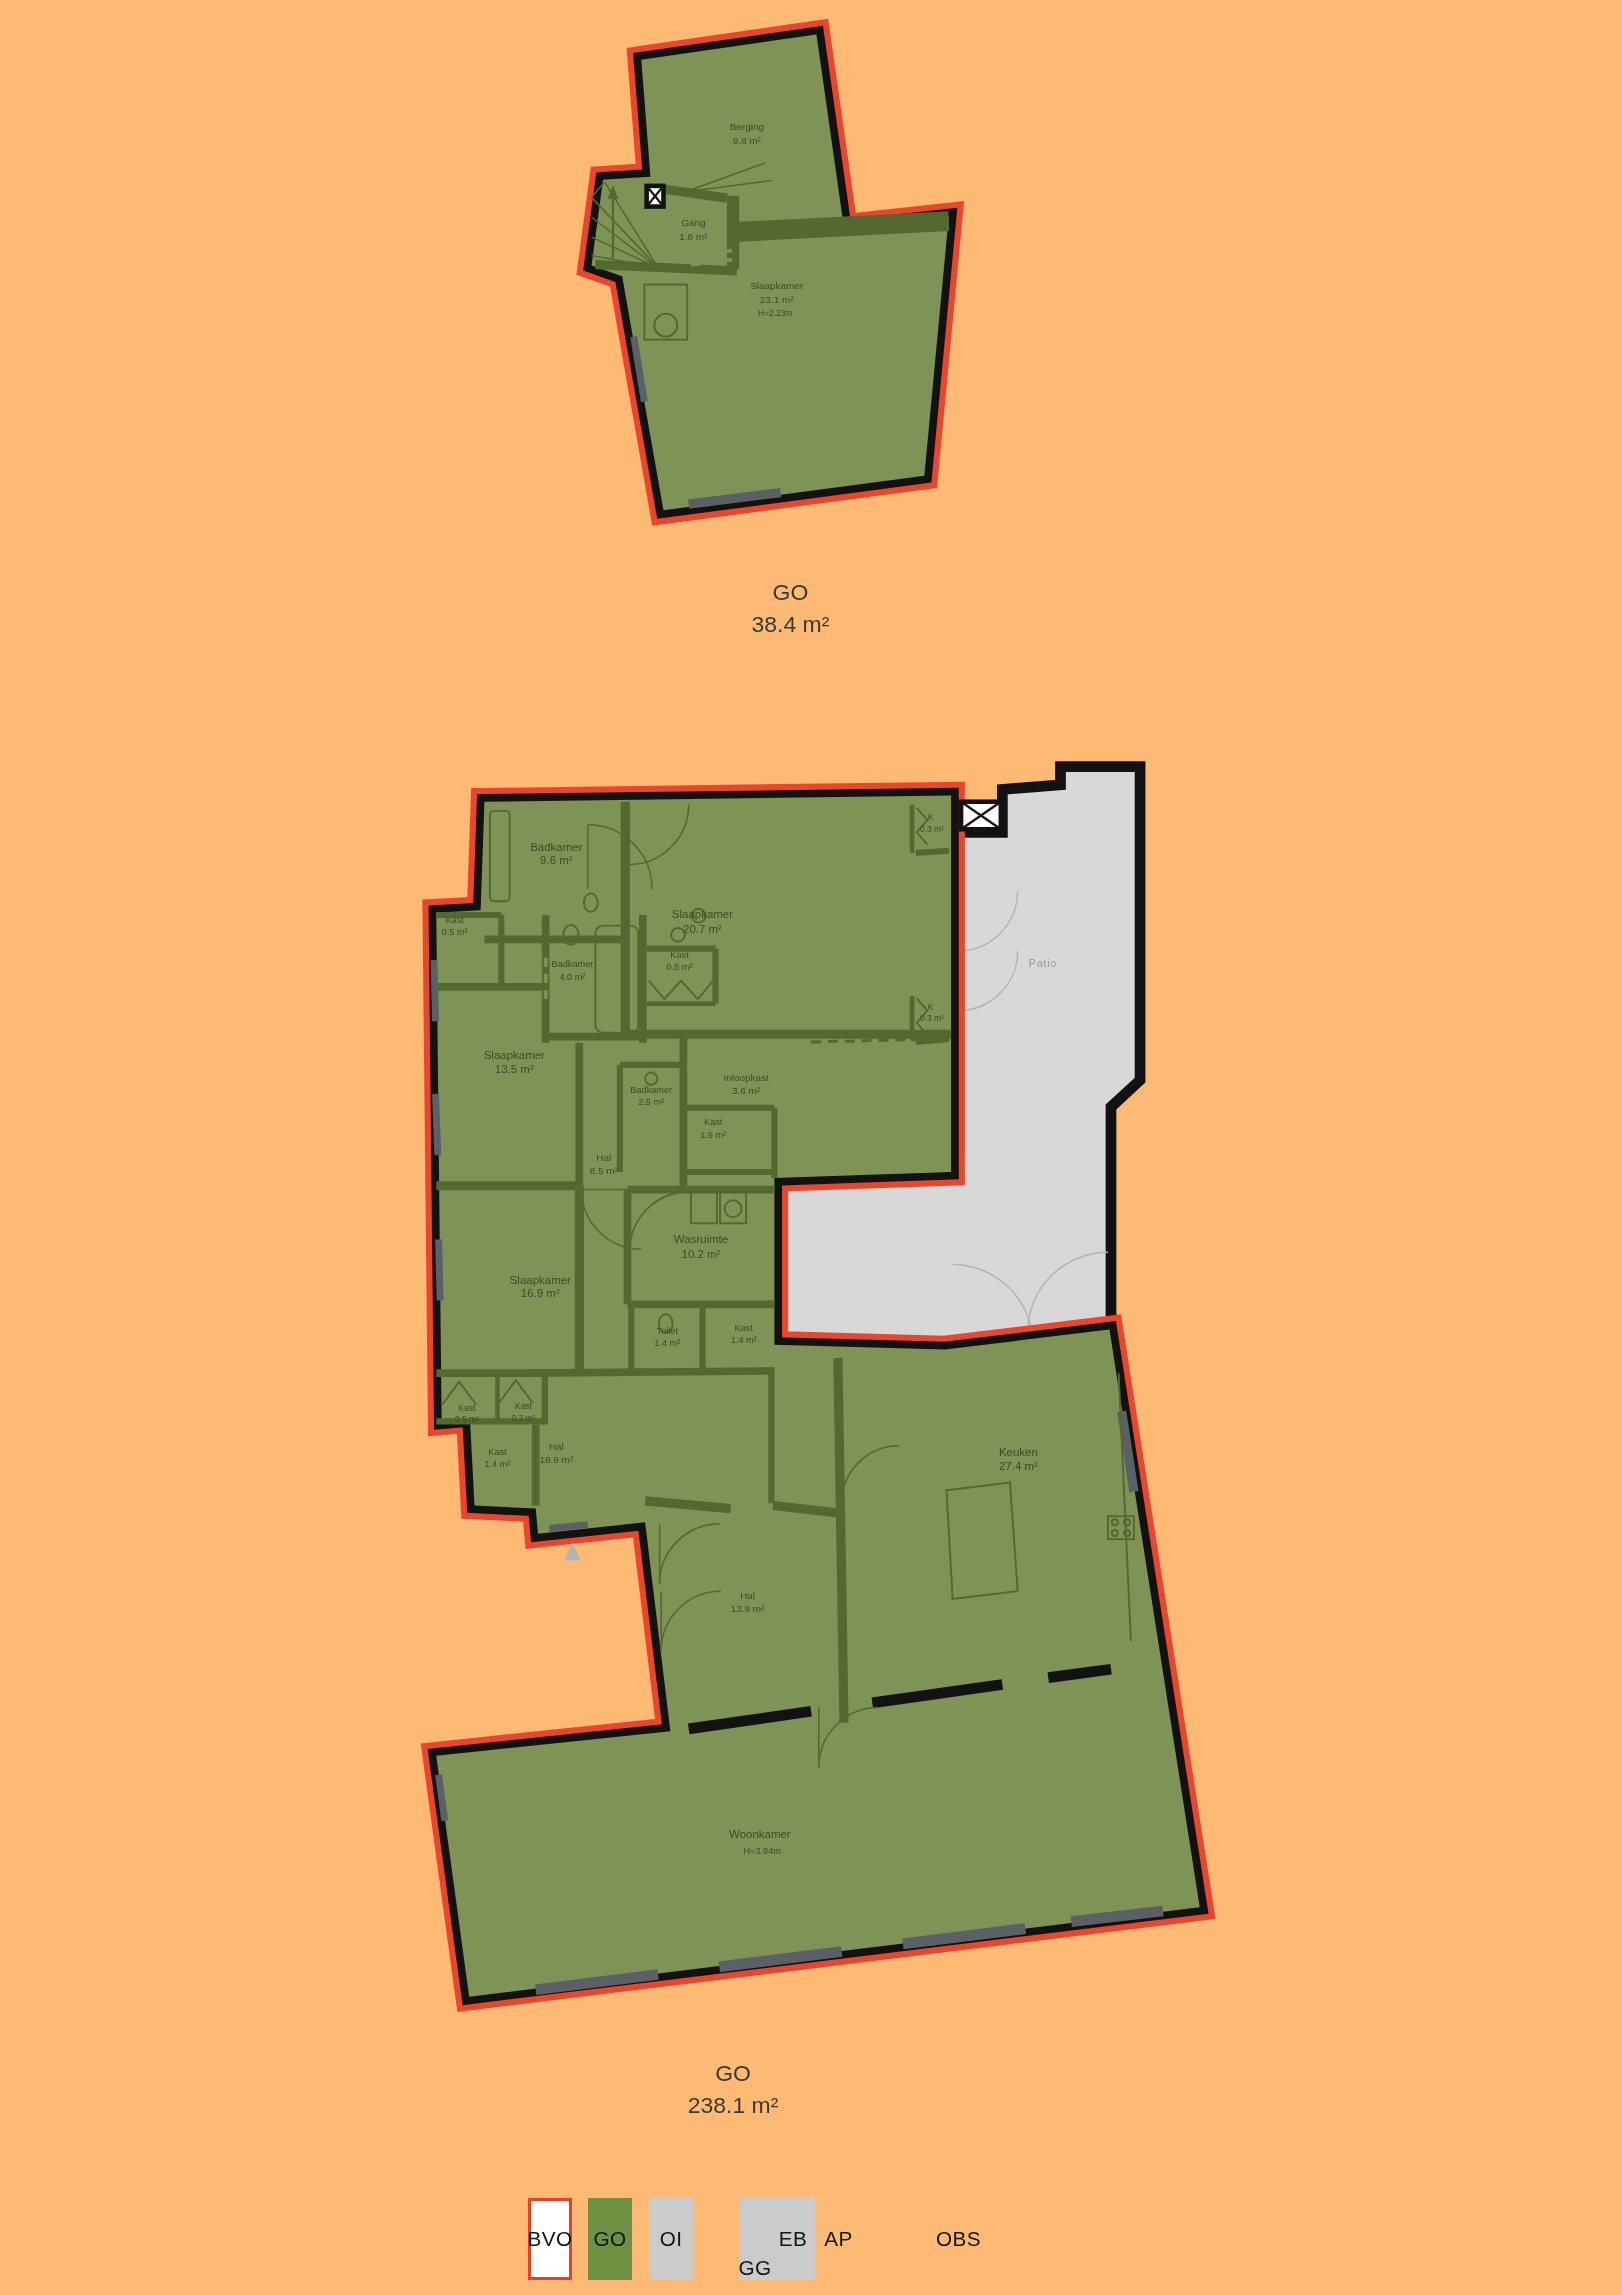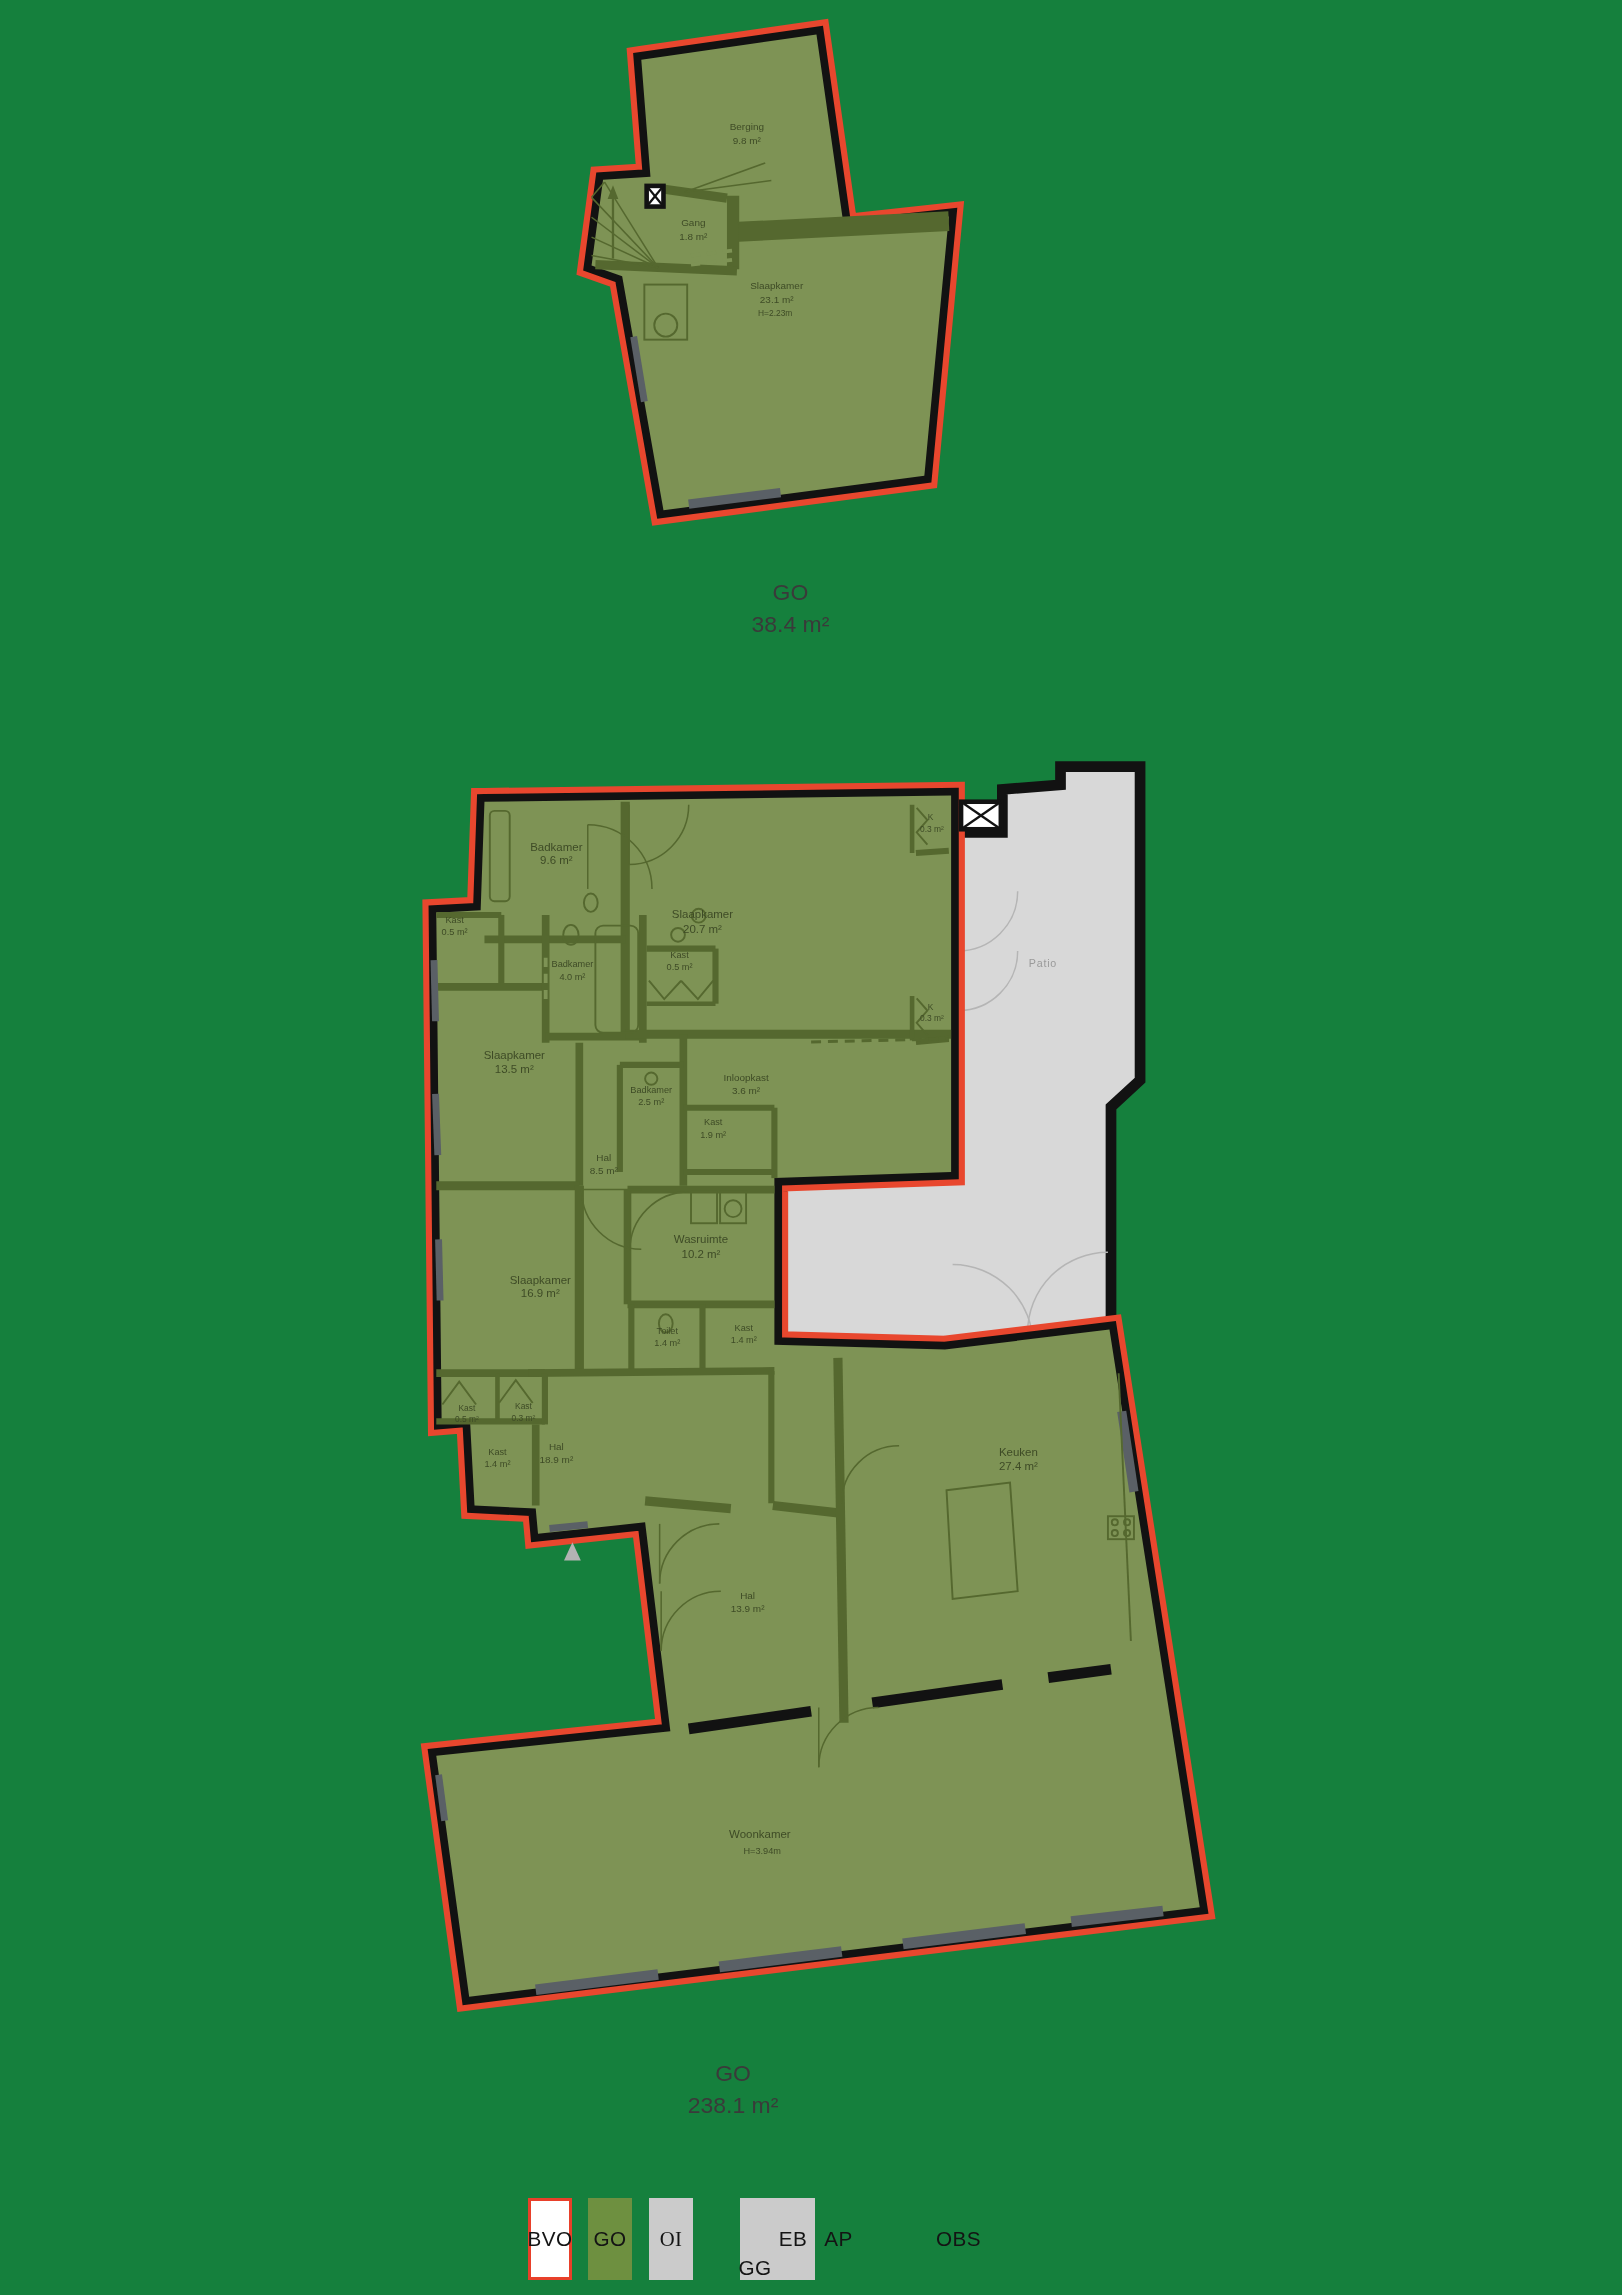--- a/index.html
+++ b/index.html
@@ -1,16 +1,16 @@
 <!DOCTYPE html>
 <html style="font-size:12.2px"><head>
 <meta charset="utf-8">
 <style>
   html,body{margin:0;padding:0;background:#fff;}
-  .screen{position:relative;width:1623px;height:2295px;background:#15803d;overflow:hidden;
+  .screen{position:relative;width:1623px;height:2295px;background:#fdba74;overflow:hidden;
           font-family:"Liberation Sans",sans-serif;}
   svg text{font-family:"Liberation Sans",sans-serif;}
   .lbl{fill:#3e4b26;text-anchor:middle;}
   .lg{font-size:15px;}
   .md{font-size:13px;}
   .sm{font-size:12px;}
   .xs{font-size:11px;}
   .patio-lbl{fill:#9a9a9a;font-size:14px;text-anchor:middle;letter-spacing:1px;}
   .cap{font-size:30px;fill:#3a3a3a;text-anchor:middle;}
   .outer-red{fill:none;stroke:#e8472e;stroke-width:36;stroke-linejoin:miter;}
@@ -287,21 +287,21 @@
 </svg>
 
   
   <div class="legend">
     <div class="legend-item" style="left: 528px; width: 44px; background: rgb(255, 255, 255); border: 3.1px solid rgb(232, 64, 42);">
         <span>BVO</span>
       </div>
     <div class="legend-item" style="left: 588px; width: 44px; background: rgb(110, 144, 64);">
         <span>GO</span>
       </div>
-    <div class="legend-item" style="left: 649px; width: 44px; background: rgb(203, 203, 203); font-family: Liberation Serif, serif;">
+    <div class="legend-item" style="left: 649px; width: 44px; background: rgb(203, 203, 203);">
         <span>OI</span>
       </div>
     <div class="legend-item" style="left: 740px; width: 44px; background: rgb(203, 203, 203); align-items: flex-end;">
         <span>GGB</span>
       </div>
     <div class="legend-item" style="left: 771px; width: 44px; background: rgb(203, 203, 203);">
         <span>EB</span>
       </div>
     <div class="legend-item" style="left:808px;width:61px;">
         <span>AP</span>

